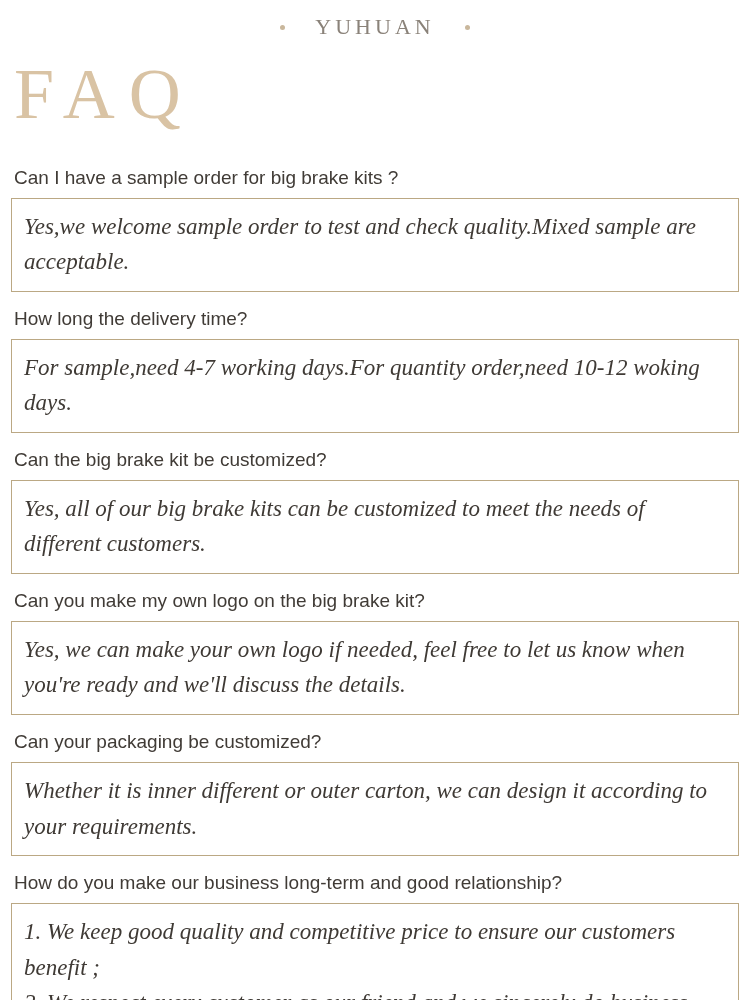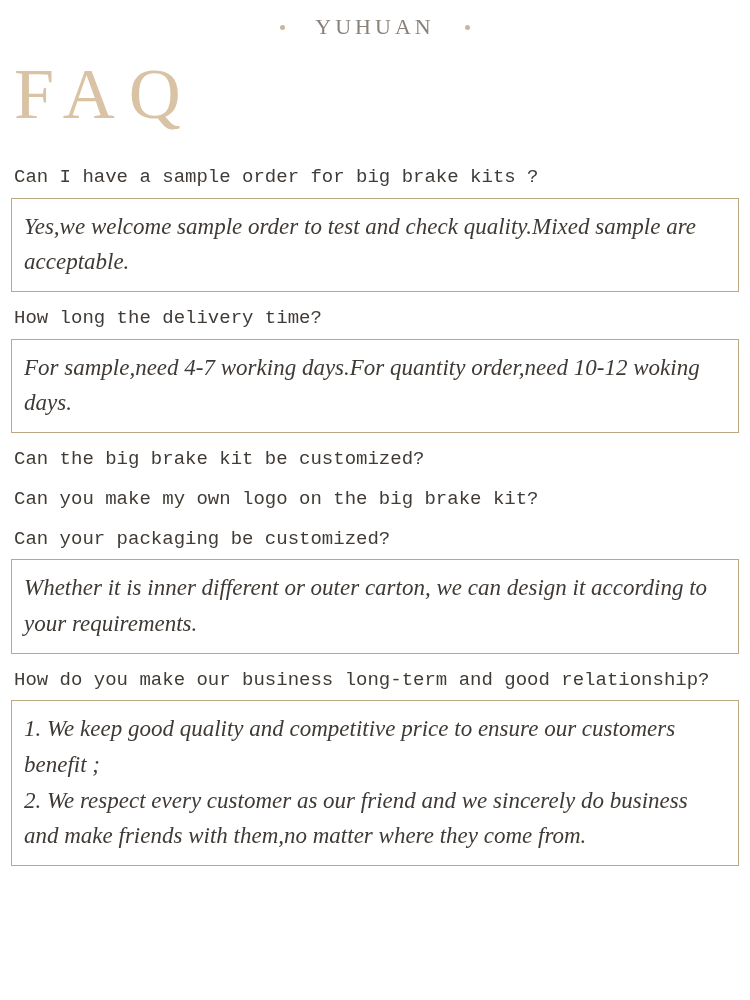--- a/index.html
+++ b/index.html
@@ -52,21 +52,21 @@
     padding-left: 14px;
   }
 
   
   .faq-list {
     margin-top: 30px;
     padding: 0 11px;
   }
   .faq-item { margin-bottom: 2px; }
   .faq-question {
-    font-family: Liberation Mono, monospace;
+    font-family: Liberation Sans, sans-serif;
     font-size: 19px;
     color: #403b36;
     padding: 6px 3px 8px 3px;
     line-height: 1.25;
   }
   .faq-answer-box {
     border: 1px solid #bba884;
     padding: 10px 12px 11px 12px;
     margin-bottom: 9px;
   }
@@ -103,24 +103,30 @@
 
     <div class="faq-item">
       <div class="faq-question">How long the delivery time?</div>
       <div class="faq-answer-box">
         <div class="faq-answer">For sample,need 4-7 working days.For quantity order,need 10-12 woking days.</div>
       </div>
     </div>
 
     <div class="faq-item">
       <div class="faq-question">Can the big brake kit be customized?</div>
+      <div class="faq-answer-box">
+        <div class="faq-answer">Yes, all of our big brake kits can be customized to meet the needs of different customers.</div>
+      </div>
     </div>
 
     <div class="faq-item">
       <div class="faq-question">Can you make my own logo on the big brake kit?</div>
+      <div class="faq-answer-box">
+        <div class="faq-answer">Yes, we can make your own logo if needed, feel free to let us know when you're ready and we'll discuss the details.</div>
+      </div>
     </div>
 
     <div class="faq-item">
       <div class="faq-question">Can your packaging be customized?</div>
       <div class="faq-answer-box">
         <div class="faq-answer">Whether it is inner different or outer carton, we can design it according to your requirements.</div>
       </div>
     </div>
 
     <div class="faq-item">

